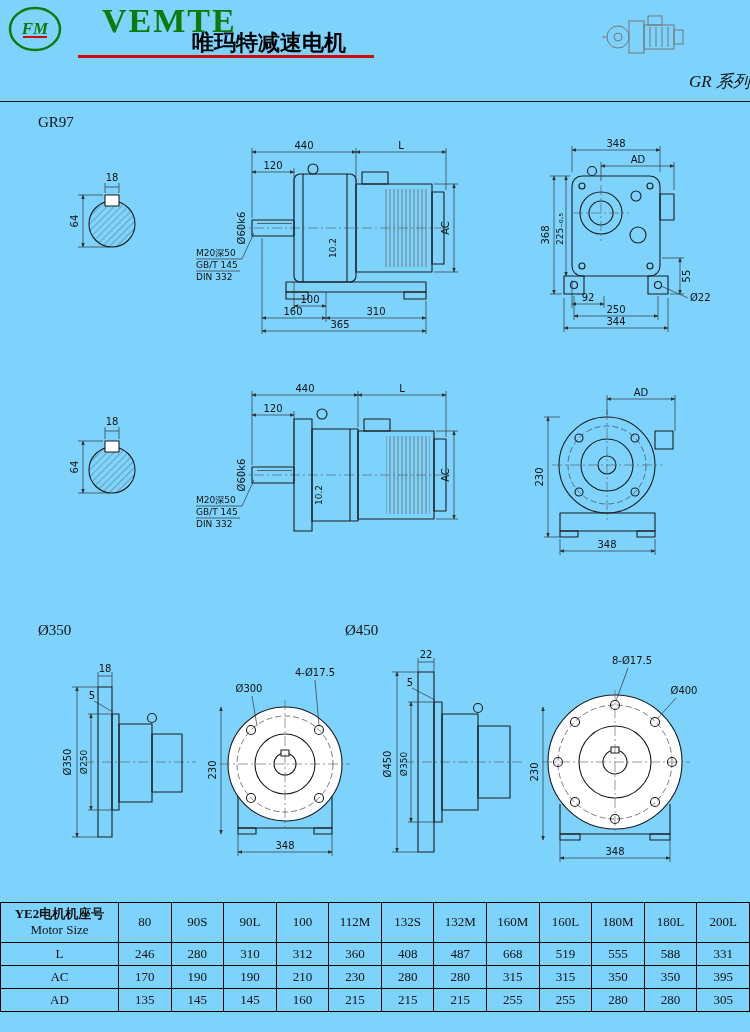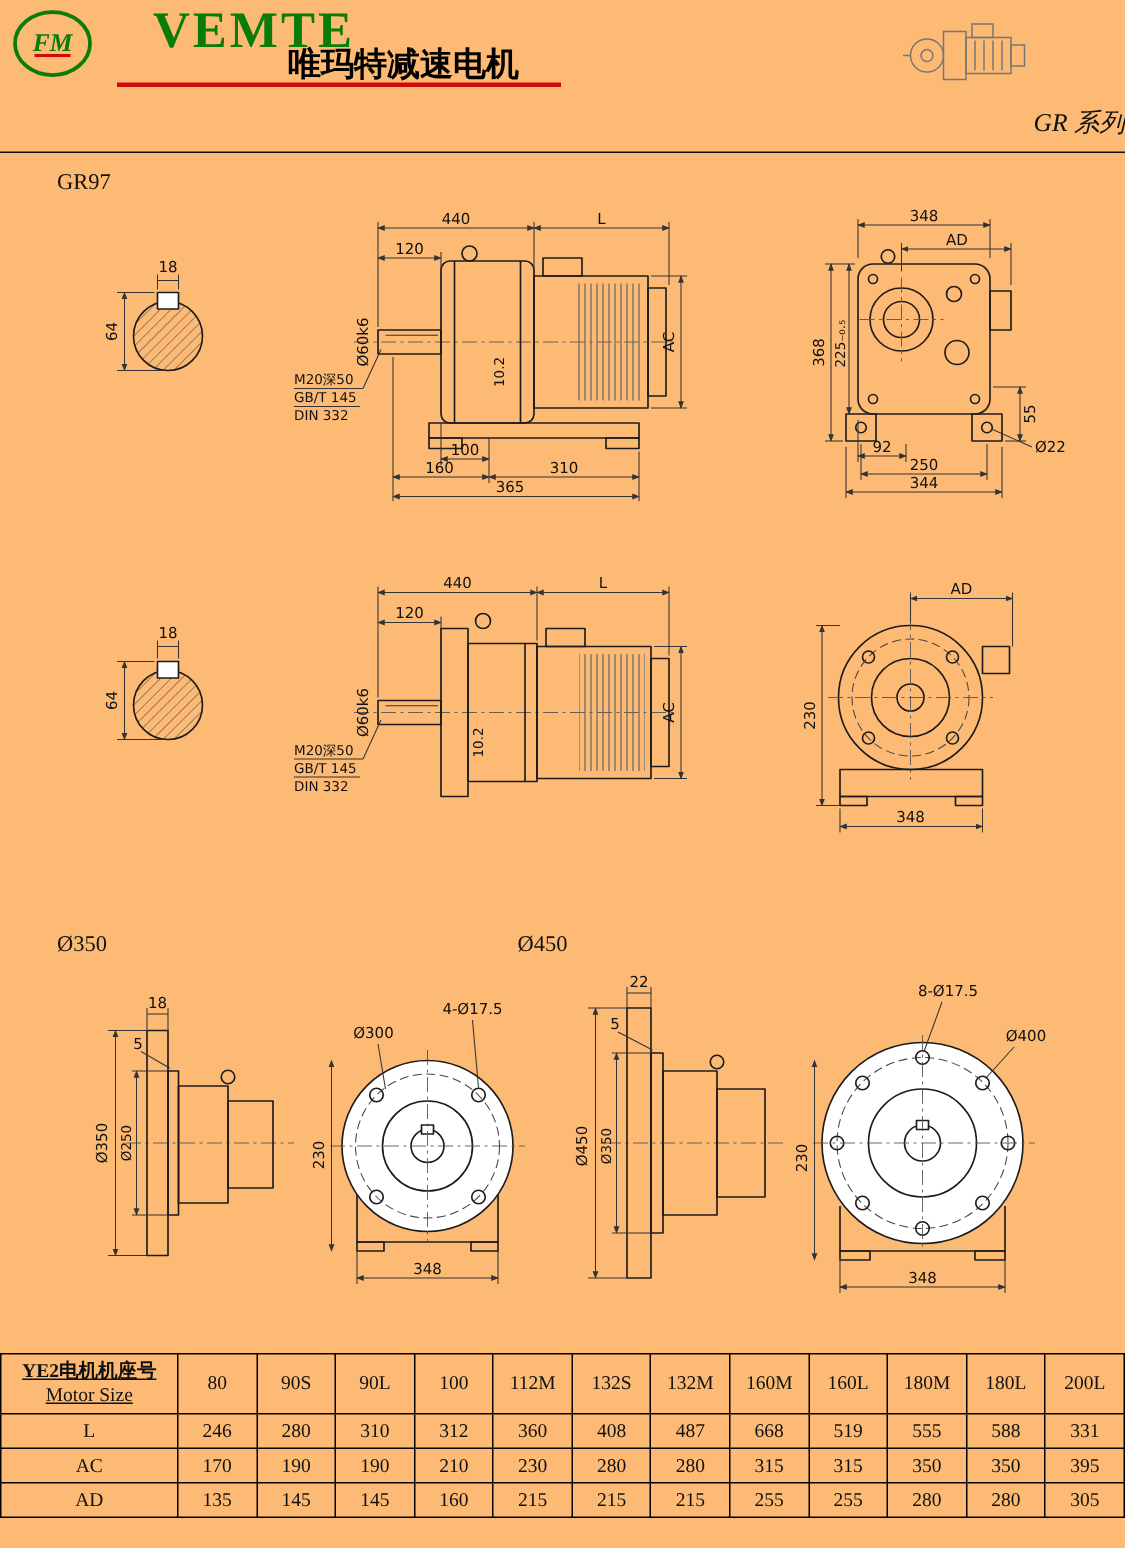--- a/index.html
+++ b/index.html
@@ -1,16 +1,16 @@
 <!DOCTYPE html>
 <html><head>
 <meta charset="utf-8">
 <style>
   html,body{margin:0;padding:0;background:#fff;}
-  .page{position:relative;width:750px;height:1032px;background:#fdba74;color:#111;
+  .page{position:relative;width:750px;height:1032px;background:#7dd3fc;color:#111;
         font-family:"DejaVu Sans",sans-serif;overflow:hidden;}
 
   
   .hdr{position:relative;height:64px;}
   .logo{position:absolute;left:8px;top:5px;}
   .brand{position:absolute;left:78px;top:2px;font:bold 34px "Liberation Serif",serif;
          color:#0a7c0a;letter-spacing:2px;margin-left:24px;}
   .brand-sub{position:absolute;left:192px;top:28px;font-weight:bold;font-size:22px;color:#000;font-family:Liberation Serif, serif;}
   .redline{position:absolute;left:78px;top:55px;width:296px;height:3px;background:#cf0a0a;}
   .corner-art{position:absolute;right:58px;top:6px;}
@@ -29,21 +29,21 @@
   svg .cl{stroke:#555;fill:none;stroke-width:0.6;stroke-dasharray:10 3 2 3;}
   svg .bc{stroke:#444;fill:none;stroke-width:0.7;stroke-dasharray:6 3;}
   svg text{font:10px "DejaVu Sans",sans-serif;fill:#111;stroke:none;}
   svg text.sm{font-size:9px;}
 
   
   .spec{border-collapse:collapse;width:750px;table-layout:fixed;margin-top:6px;
         font-family:"Liberation Serif",serif;}
   .spec th,.spec td{border:1px solid #000;text-align:center;padding:3px 0;
         font-size:13px;font-weight:normal;line-height:1.25;}
-  .spec .c0{font-weight:bold;text-decoration:underline;}
+  .spec .c0{font-weight:bold;}
   .spec .c0 .en{font-weight:normal;}
 </style>
 </head>
 <body>
 
 <div class="page">
 
   
   <div class="hdr">
     <div class="logo">

